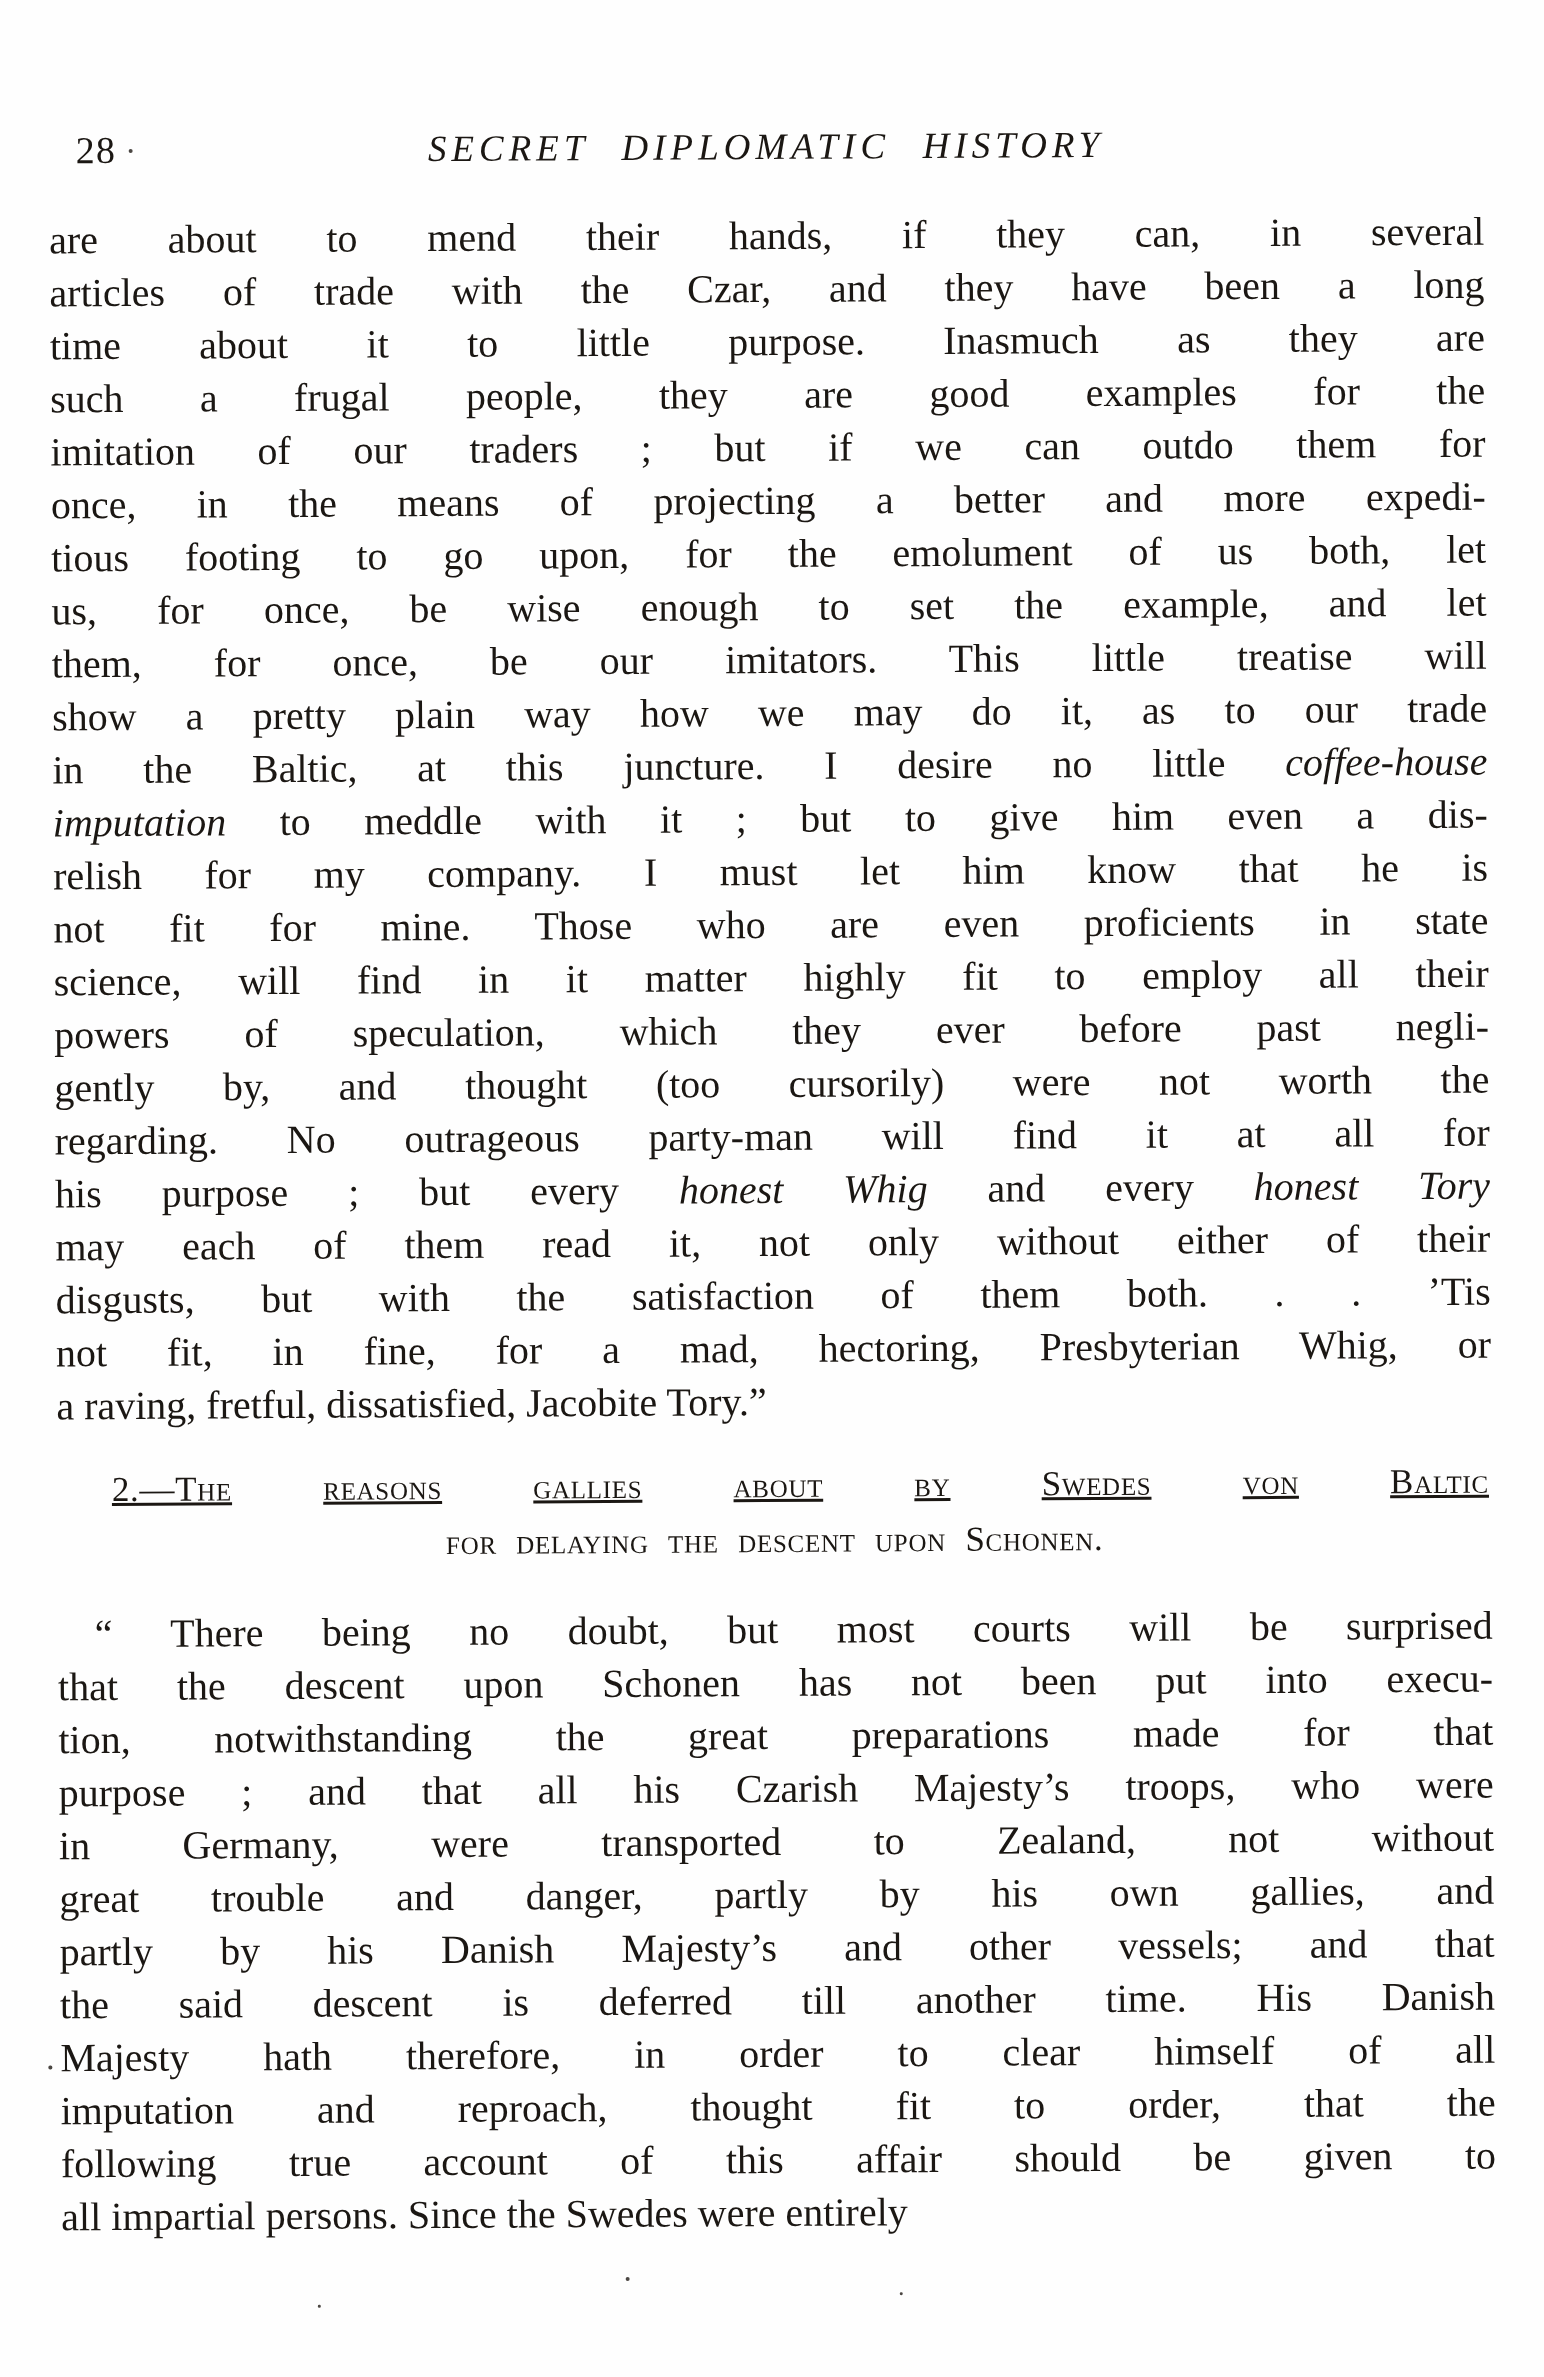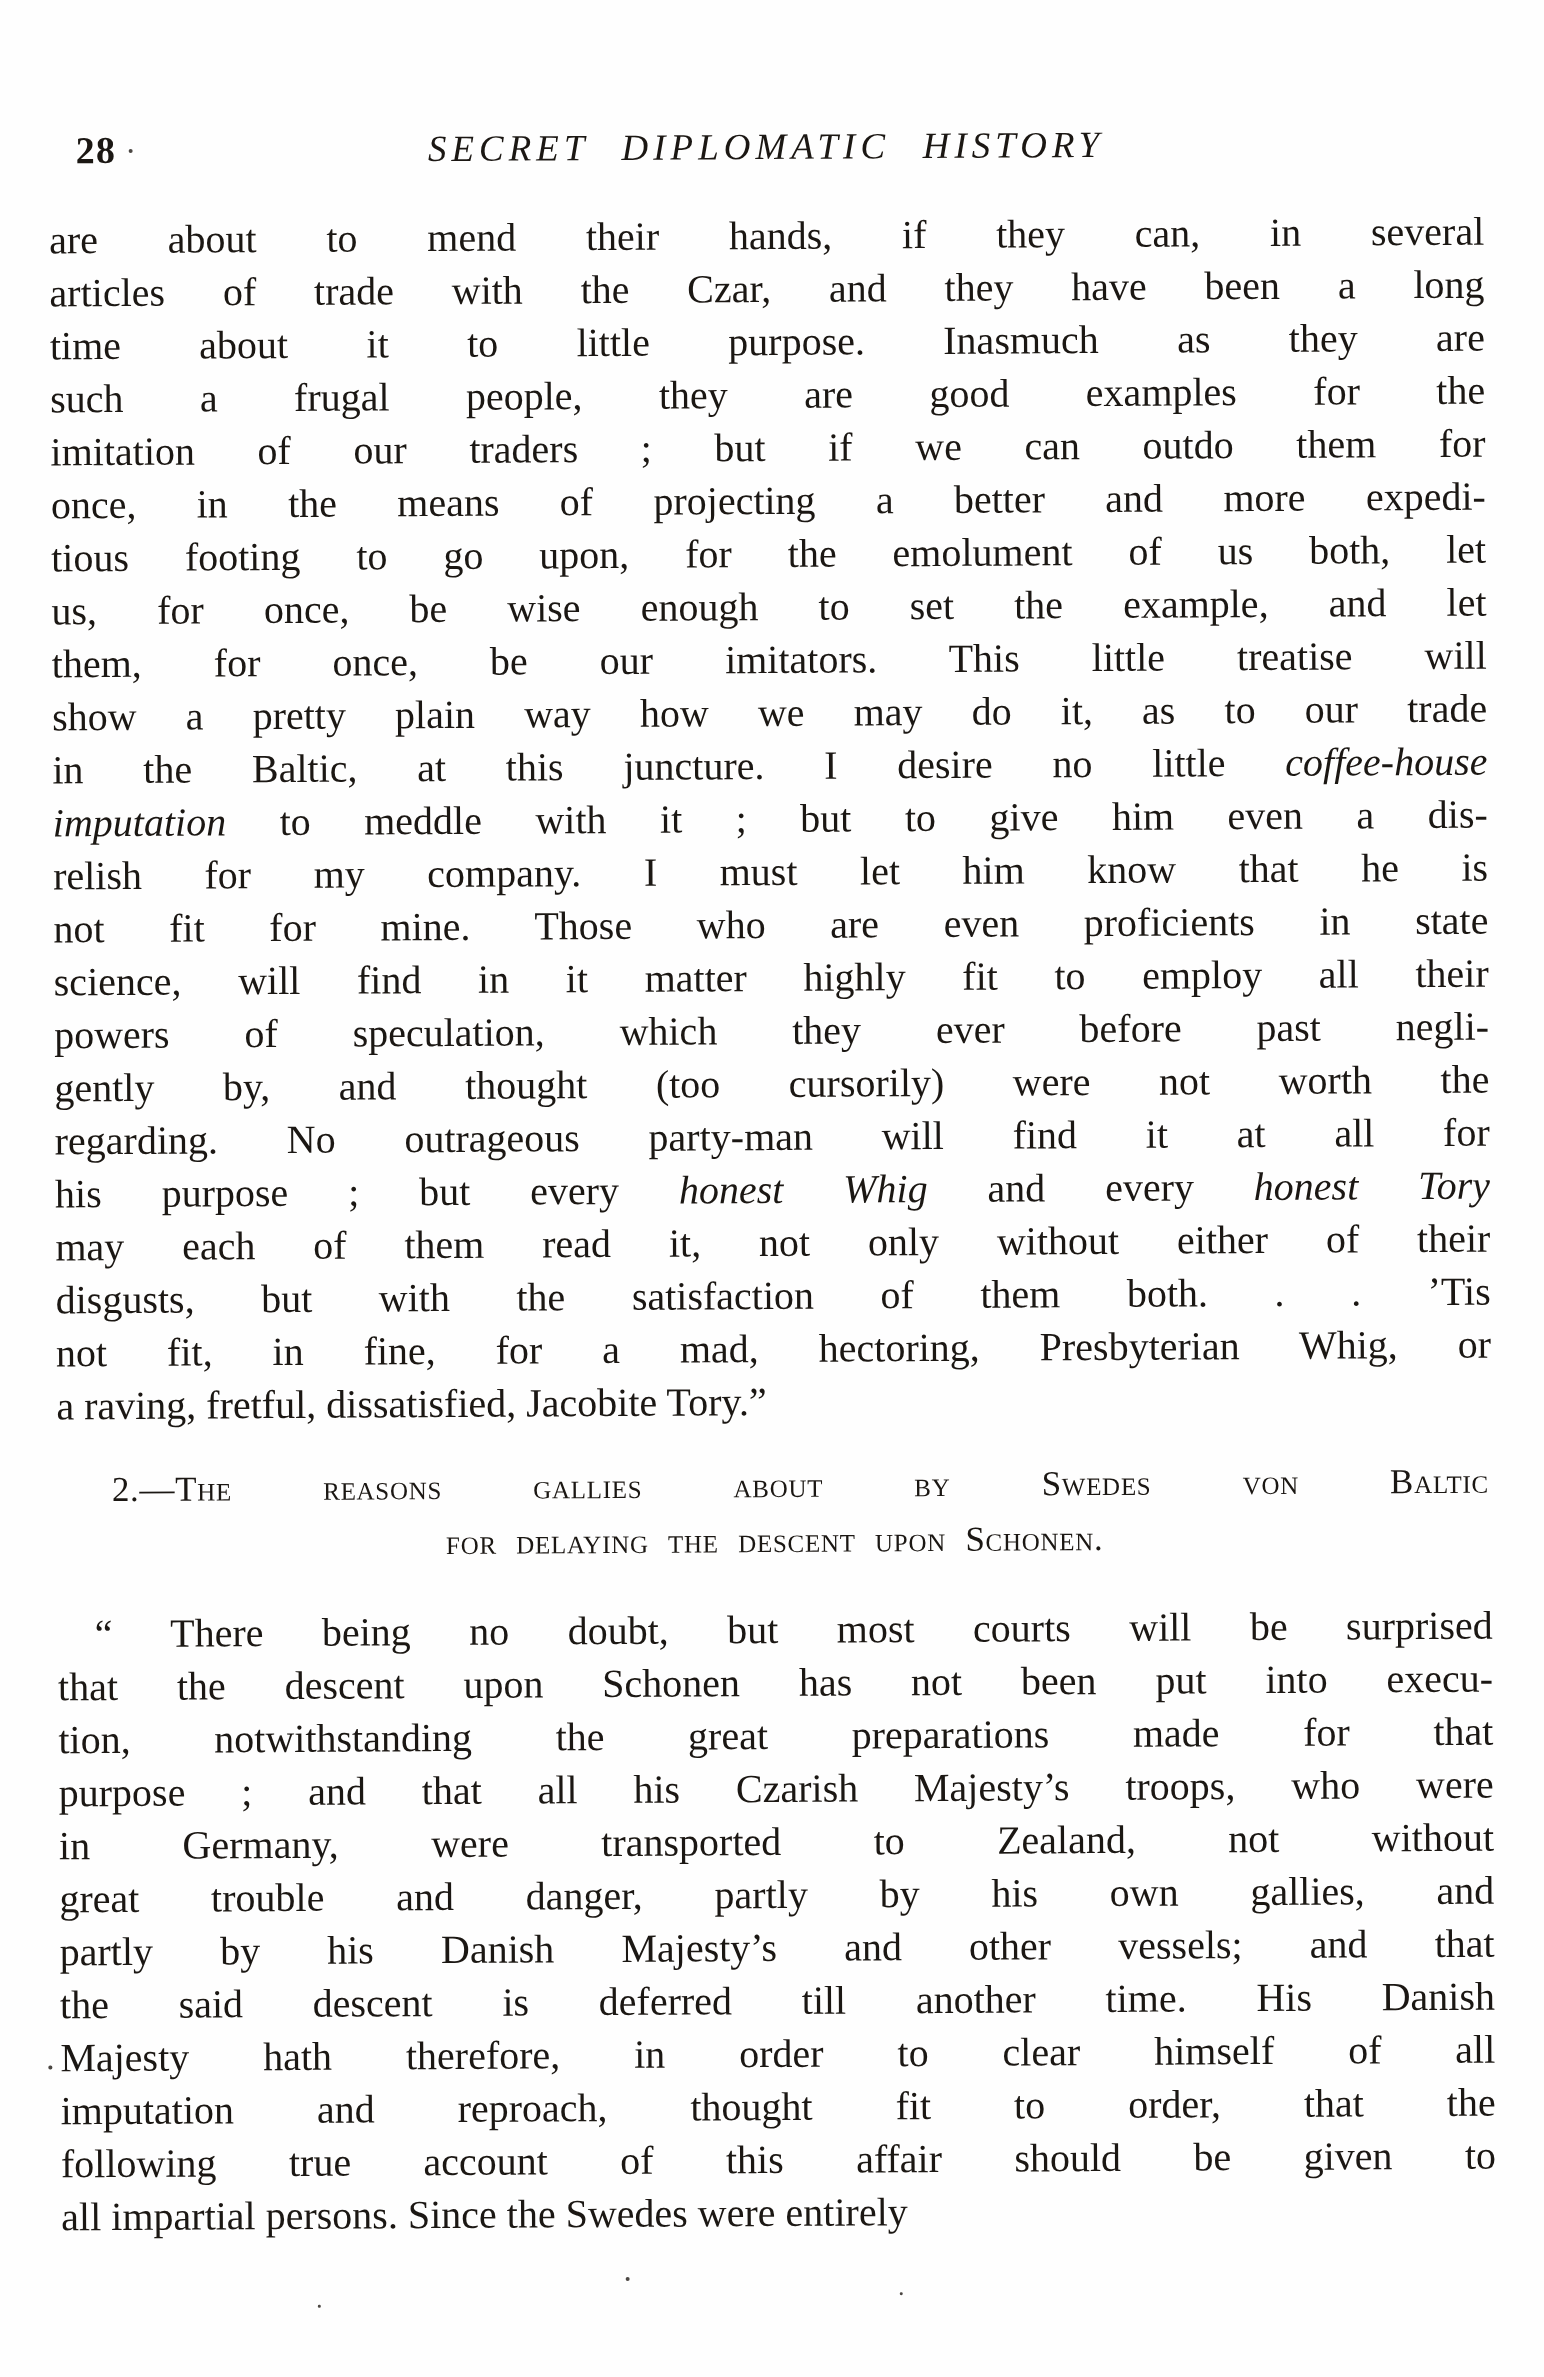--- a/index.html
+++ b/index.html
@@ -26,21 +26,21 @@
   
   .running-header {
     position: relative;
     height: 44px;
     margin-bottom: 41px;
   }
   .page-number {
     position: absolute;
     left: 27px; top: 0;
     font-size: 38px;
-    font-weight: bold;
+    font-weight: normal;
     letter-spacing: 1.4px;
   }
   .running-title {
     position: absolute;
     left: 0; right: 0; top: 1.4px;
     text-align: center;
     font-style: italic;
     font-size: 37px;
     letter-spacing: 5px;
     word-spacing: 18.4px;
@@ -76,21 +76,21 @@
   }
   .section-heading .h-line1 {
     margin-left: 55px;
     margin-right: 2.8px;
     text-align: justify;
     text-align-last: justify;
     white-space: nowrap;
     display: flex;
     justify-content: space-between;
   }
-  .section-heading .h-line1 span { flex: 0 0 auto; }
+  .section-heading .h-line1 span { flex: 0 0 auto; text-decoration: underline; }
   .section-heading .h-line1::after { content: none; }
   .section-heading .h-line2 {
     text-align: center;
   }
   .para2-spacer { height: 35px; }
   
   .speck {
     position: absolute;
     background: #2c2722;
     border-radius: 50%;

